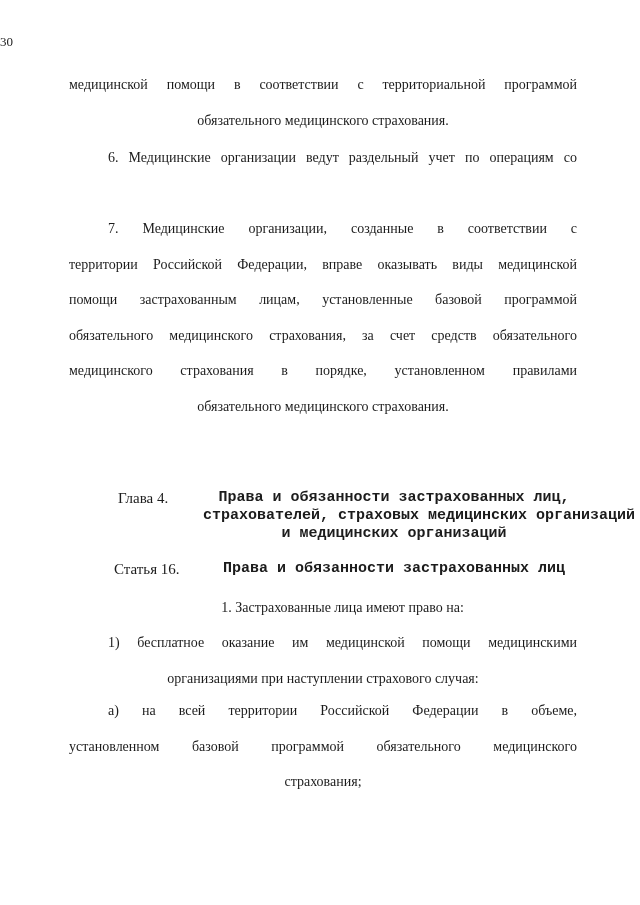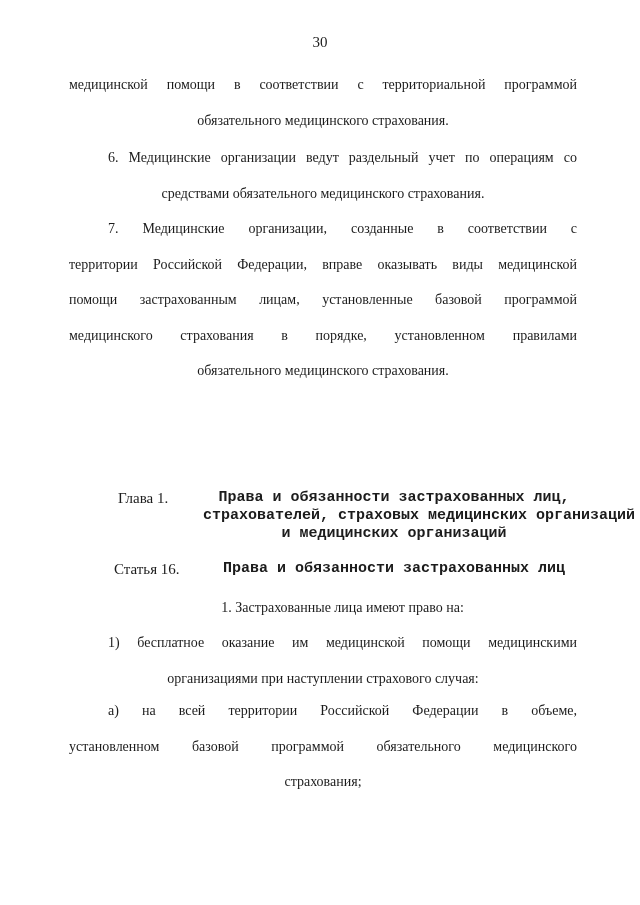--- a/index.html
+++ b/index.html
@@ -14,22 +14,21 @@
     background: #ffffff;
     overflow: hidden;
     font-family: "Liberation Serif", "DejaVu Serif", serif;
     color: #1c1c1c;
   }
   .page-number {
     position: absolute;
     top: 33px;
     left: 0;
     width: 640px;
-    text-align: center;
-    font-size: 15px;
+    font-size: 13px;
     line-height: 18px;
   }
   .para {
     position: absolute;
     left: 69px;
     width: 508px;
     font-size: 14px;
     line-height: 35.5px;
   }
   .ln { text-align: center; }
@@ -64,32 +63,32 @@
 
   <div class="page-number">30</div>
 
   <div class="para" style="top:67px">
     <div class="ln j">медицинской помощи в соответствии с территориальной программой</div>
     <div class="ln">обязательного медицинского страхования.</div>
   </div>
 
   <div class="para" style="top:140px">
     <div class="ln j ind">6. Медицинские организации ведут раздельный учет по операциям со</div>
-    <div class="ln">средствами обязательного медицинского страхования.</div>
   </div>
 
   <div class="para" style="top:211px">
     <div class="ln j ind">7. Медицинские организации, созданные в соответствии с</div>
     <div class="ln j">территории Российской Федерации, вправе оказывать виды медицинской</div>
     <div class="ln j">помощи застрахованным лицам, установленные базовой программой</div>
+    <div class="ln j">обязательного медицинского страхования, за счет средств обязательного</div>
     <div class="ln j">медицинского страхования в порядке, установленном правилами</div>
     <div class="ln">обязательного медицинского страхования.</div>
   </div>
 
-  <div class="hlabel" style="top:489px">Глава 1.</div>
+  <div class="hlabel" style="top:489px">Глава 4.</div>
   <div class="htitle" style="top:489px">
     <div class="ln">Права и обязанности застрахованных лиц,</div>
     <div class="ln">страхователей, страховых медицинских организаций</div>
     <div class="ln">и медицинских организаций</div>
   </div>
 
   <div class="hlabel article" style="top:560px">Статья 16.</div>
   <div class="htitle" style="top:560px">
     <div class="ln">Права и обязанности застрахованных лиц</div>
   </div>

